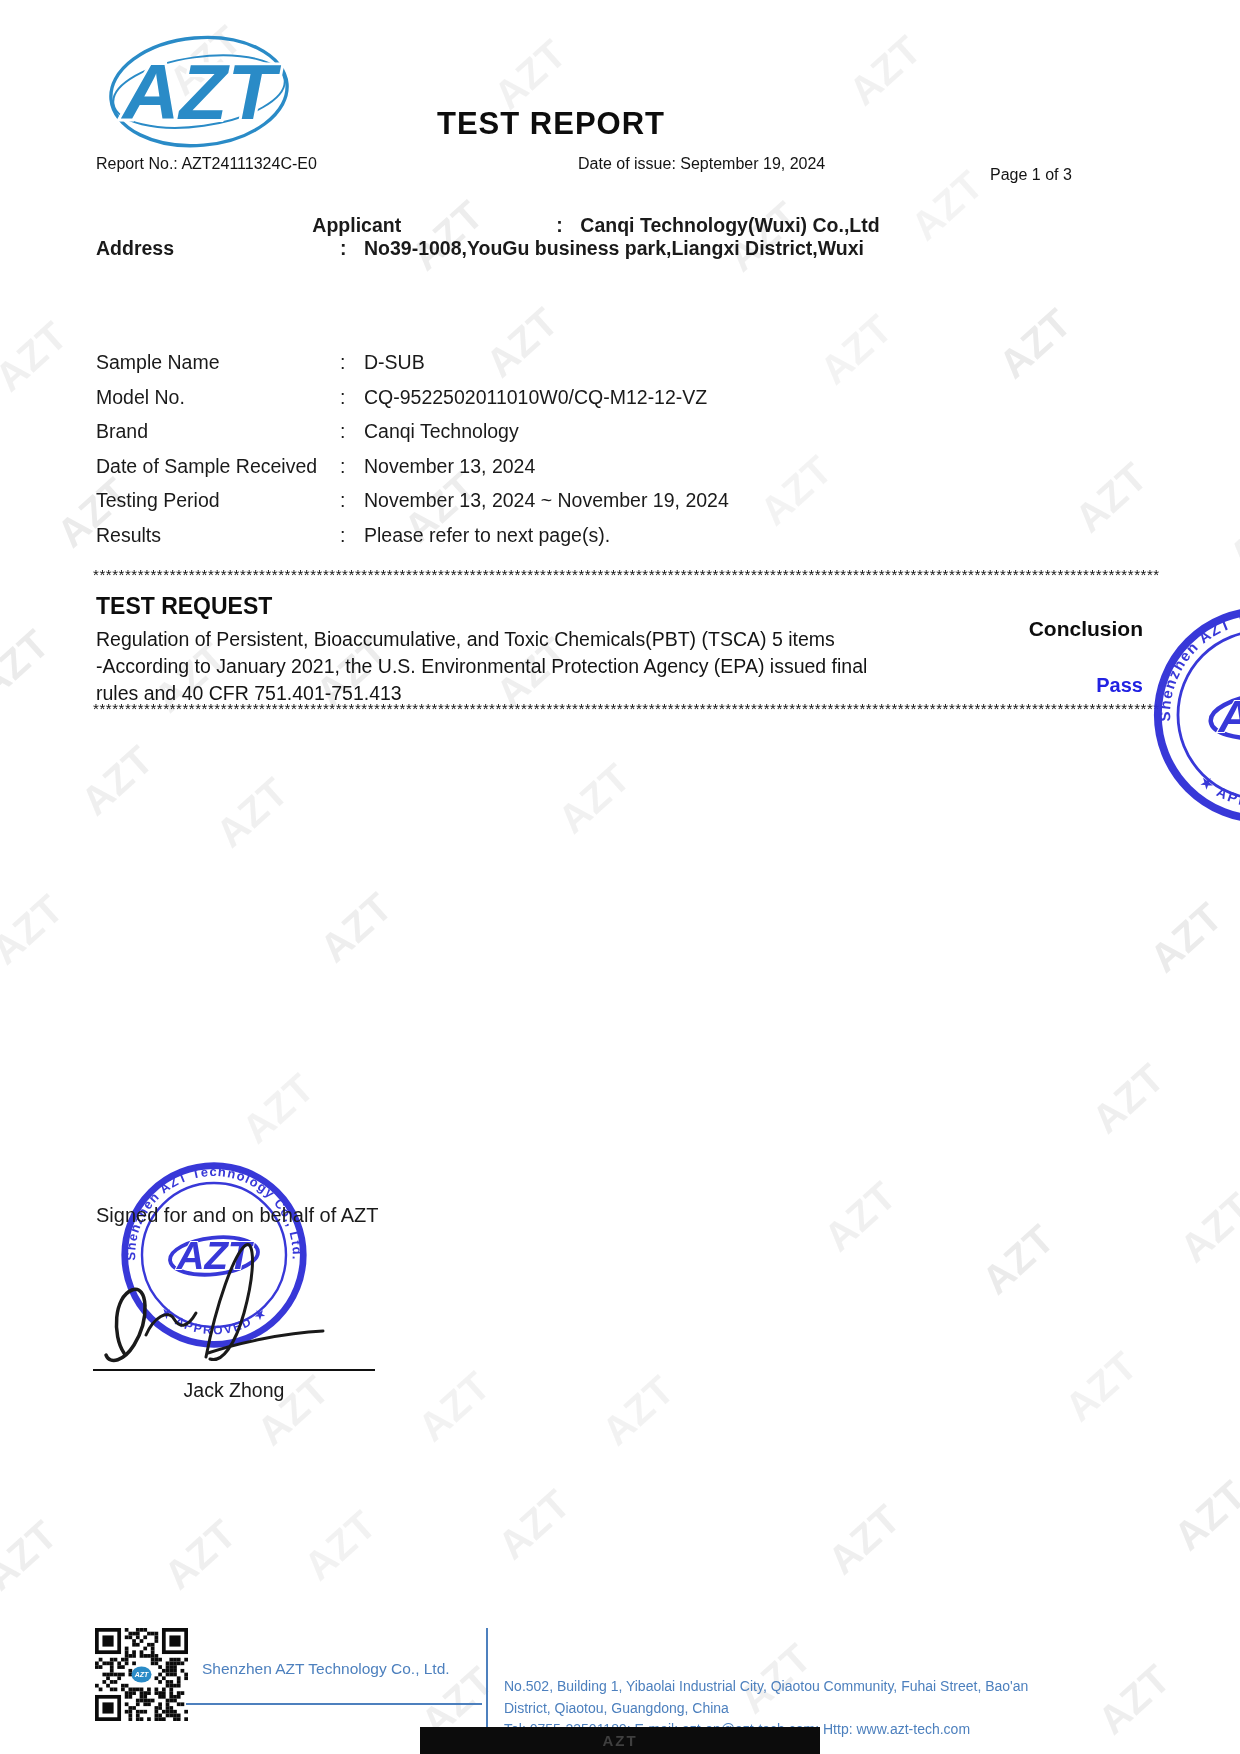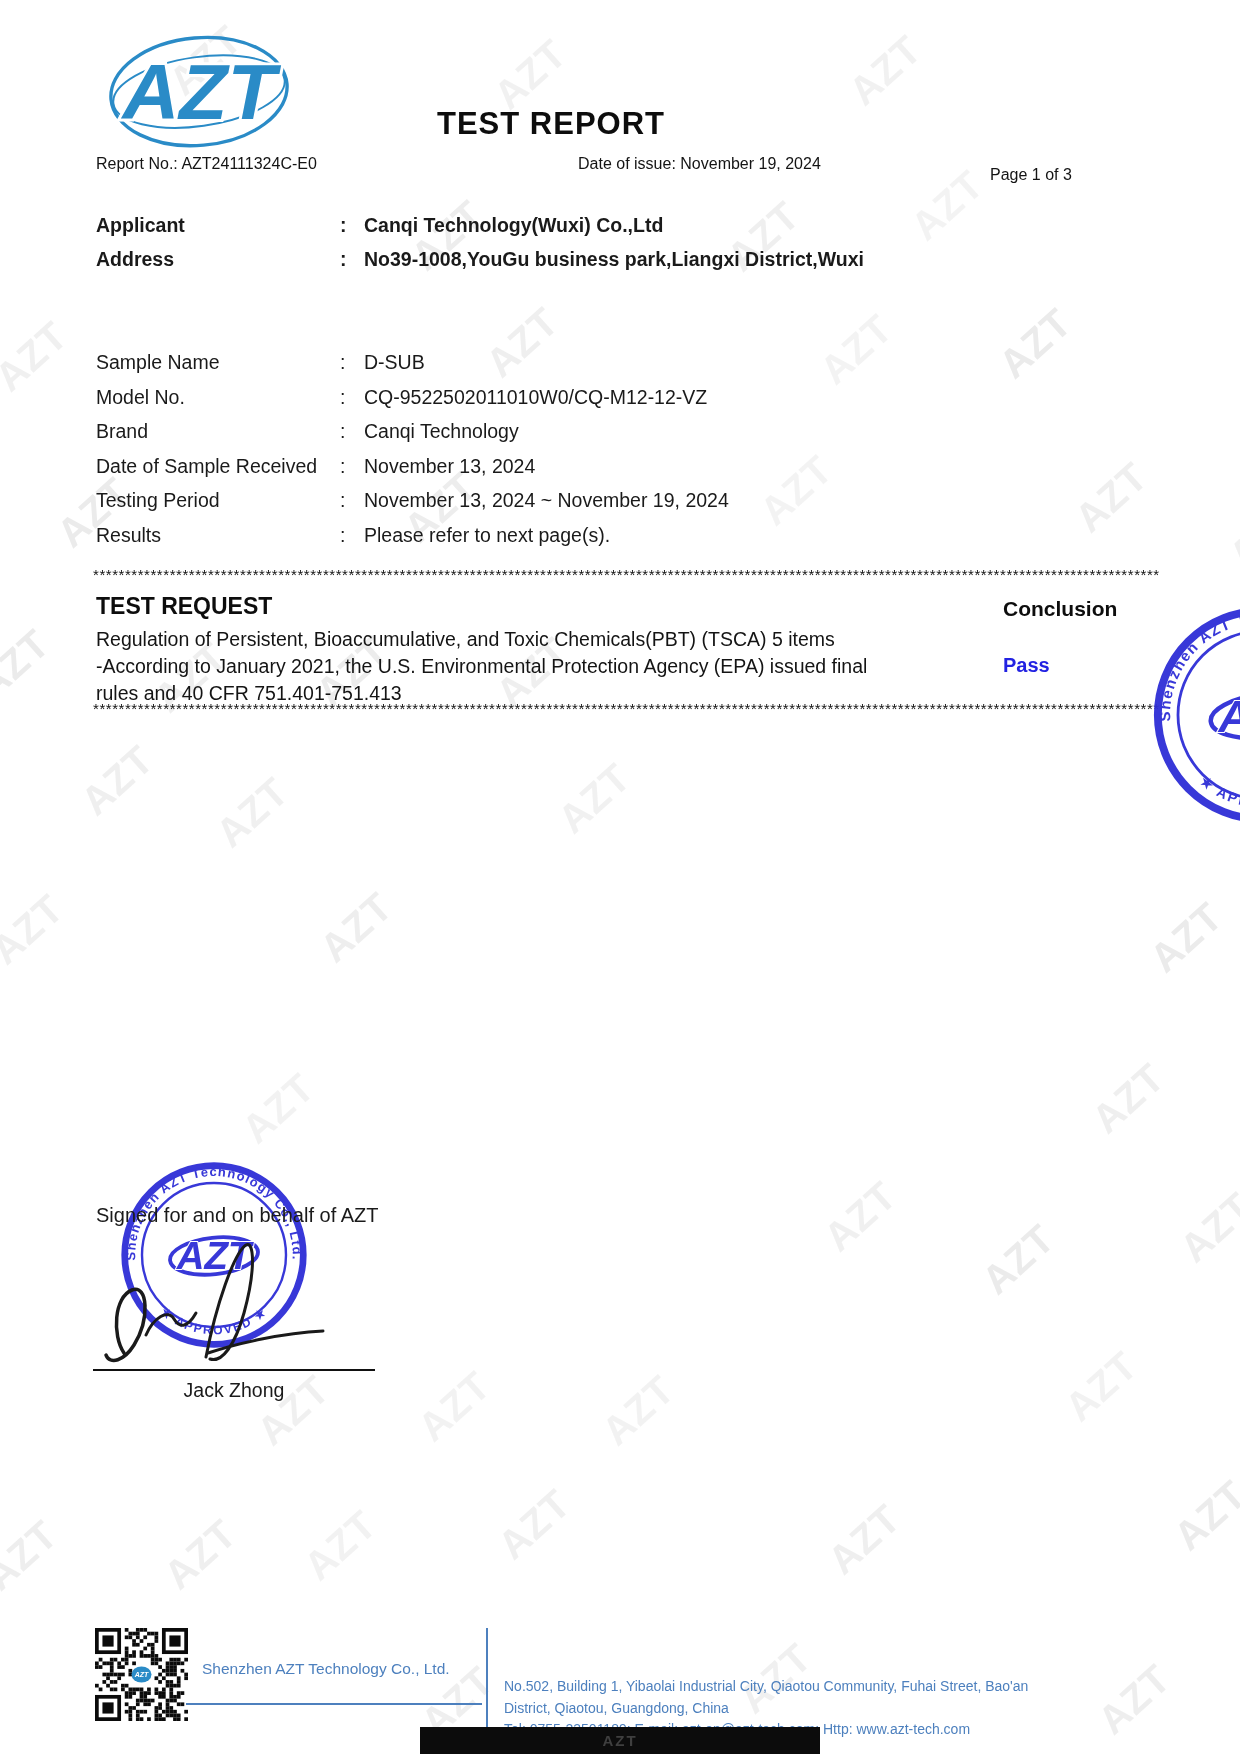--- a/index.html
+++ b/index.html
@@ -36,21 +36,21 @@
   .info-row.bold{font-weight:bold;}
   .rows-gap > .info-row{margin-bottom:11.5px;}
   .intro{font-size:19.5px;}
   
   .stars{
     font-size:15px;letter-spacing:0.55px;white-space:nowrap;overflow:hidden;
     width:1066px;color:#111;
   }
   .tr-head{font-size:23px;font-weight:bold;color:#0d0d0d;}
   .tr-body{font-size:19.5px;line-height:27px;color:#141414;}
-  .concl-box{width:140px;text-align:left;}
+  .concl-box{width:140px;text-align:right;margin-top:20px;}
   .concl-label{font-size:21px;font-weight:bold;color:#0d0d0d;}
   .pass{font-size:20px;font-weight:bold;color:var(--pass-blue);}
   
   .signed-line{font-size:20px;margin-top:12px;}
   .sig-rule{border-top:2px solid #111;width:282px;height:0;}
   .sig-name{width:282px;text-align:center;font-size:19.5px;}
   .stampwrap{opacity:0.95;}
   
   .footer-company{font-size:15.5px;color:var(--footer-blue);}
   .footer-addr{font-size:14px;line-height:21.5px;color:var(--footer-blue);margin-top:39px;}
@@ -138,25 +138,25 @@
   <div class="content">
 
     <svg class="abs" style="left:103px;top:28px;" width="192" height="130" viewBox="0 0 200 135">
       <ellipse cx="100" cy="66" rx="92" ry="56" fill="none" stroke="var(--logo-blue)" stroke-width="3.5" transform="rotate(-5 100 66)"></ellipse>
       <ellipse cx="100" cy="66" rx="90" ry="36" fill="none" stroke="var(--logo-blue)" stroke-width="2" transform="rotate(-8 100 66)"></ellipse>
       <text x="100" y="95" text-anchor="middle" font-size="82" font-weight="bold" font-style="italic" fill="var(--logo-blue)" stroke="#ffffff" stroke-width="6" paint-order="stroke" font-family="Liberation Sans, sans-serif">AZT</text>
     </svg>
 
     <div class="abs title" style="left:437px;top:106px;">TEST REPORT</div>
     <div class="abs meta-line" style="left:96px;top:155px;">Report No.: AZT24111324C-E0</div>
-    <div class="abs meta-line" style="left:578px;top:155px;">Date of issue: November 19, 2024</div>
+    <div class="abs meta-line" style="left:578px;top:155px;">Date of issue: September 19, 2024</div>
     <div class="abs meta-line" style="left:990px;top:150px;margin-top:16px;">Page 1 of 3</div>
 
     <div class="abs" style="left:96px;top:214px;width:1000px;">
-      <div class="info-row bold" style="margin-bottom:11px;">
+      <div class="info-row bold" style="margin-bottom:0;justify-content:center;">
         <span class="lbl">Applicant</span>
         <span class="colon">:</span>
         <span class="val">Canqi Technology(Wuxi) Co.,Ltd</span>
       </div>
       <div class="info-row bold">
         <span class="lbl">Address</span>
         <span class="colon">:</span>
         <span class="val">No39-1008,YouGu business park,Liangxi District,Wuxi</span>
       </div>
     </div>

